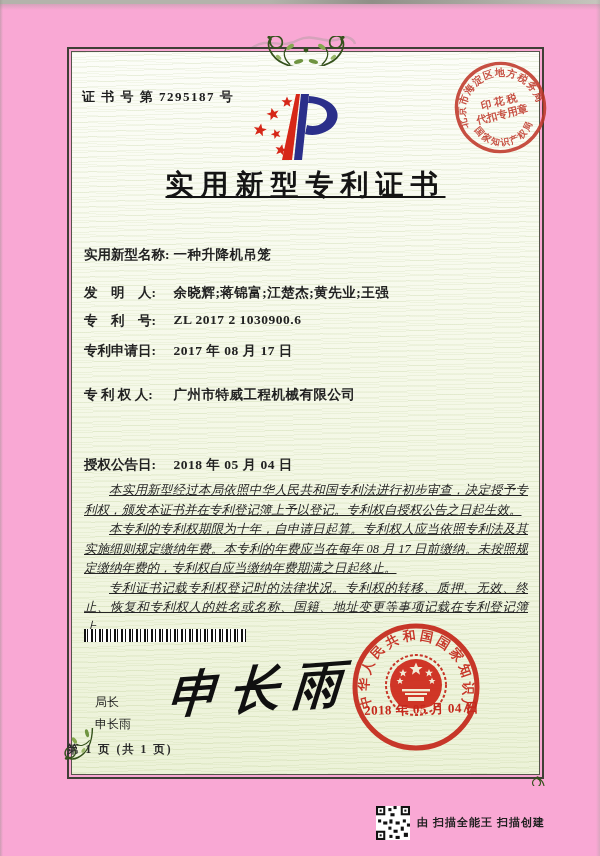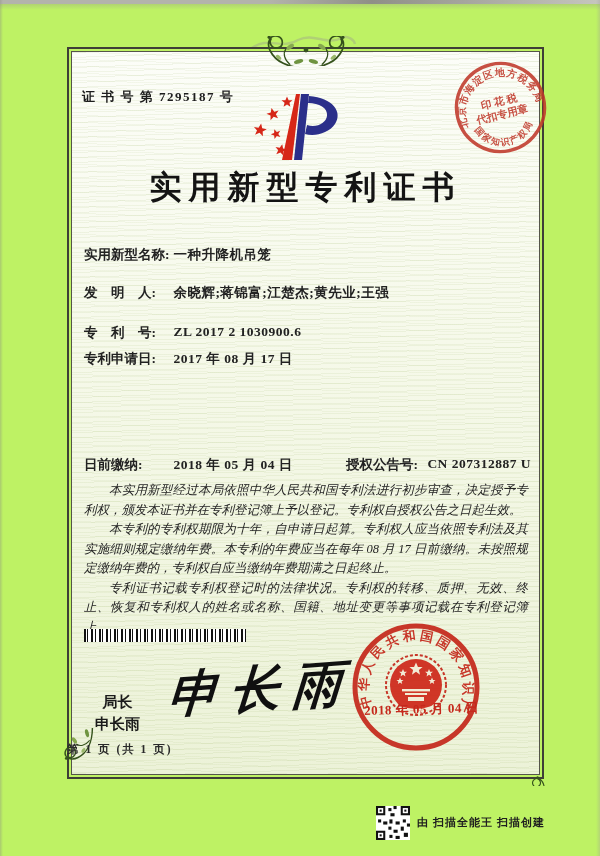--- a/index.html
+++ b/index.html
@@ -1,19 +1,19 @@
 <!DOCTYPE html>
 <html><head>
 <meta charset="utf-8">
 <style>
   * { margin:0; padding:0; box-sizing:border-box; }
   html,body { background:#ffffff; }
   #page {
     position:relative; width:600px; height:856px; overflow:hidden;
-    background:#bef264;
+    background:#f9a8d4;
     font-family:"Liberation Serif","DejaVu Serif",serif;
     color:#1d1d1d;
   }
   
   .scan-top { position:absolute; left:0; top:0; width:100%; height:4px;
     background:linear-gradient(90deg,#b3b3ab 0 45%,#8f8f87 62%,#c6c6be 100%); }
   .scan-top2 { position:absolute; left:0; top:4px; width:100%; height:6px;
     background:linear-gradient(180deg,rgba(150,150,140,.35),rgba(150,150,140,0)); }
   .scan-left { position:absolute; left:0; top:0; width:3px; height:100%;
     background:linear-gradient(90deg,rgba(140,140,130,.4),rgba(140,140,130,0)); }
@@ -27,41 +27,41 @@
     border:1px solid #54544a;
     background:
       repeating-linear-gradient(178deg, rgba(140,170,80,0.10) 0 1px, transparent 1px 5px),
       repeating-linear-gradient(2deg, rgba(140,170,80,0.08) 0 1px, transparent 1px 7px),
       linear-gradient(180deg,#fcfdf8 0%,#f6f9ea 40%,#ecf2d8 100%);
   }
 
   .abs { position:absolute; }
   .cert-number { left:82px; top:88px; font-size:13px; font-weight:700; letter-spacing:1.5px; }
   .title { left:67px; top:166px; width:477px; text-align:center;
-    font-size:32px; font-weight:700; letter-spacing:7px; color:#141414; }
+    font-size:28px; font-weight:700; letter-spacing:7px; color:#141414;text-decoration:underline; }
 
   
   .field-row { left:84px; width:452px; font-size:13.5px; font-weight:700; color:#222; }
   .flabel { display:inline-block; width:86px; vertical-align:top; }
   .fvalue { display:inline-block; vertical-align:top; max-width:360px; letter-spacing:.5px; }
-  .r1 { top:246px; } .r2 { top:284px; } .r3 { top:324px; }
-  .r4 { top:350px; } .r5 { top:386px; } .r6 { top:420px; } .r7 { top:456px; }
+  .r1 { top:246px; } .r2 { top:284px; } .r3 { top:312px; }
+  .r4 { top:342px; } .r5 { top:386px; } .r6 { top:420px; } .r7 { top:456px; }
   .grant2 { position:absolute; left:262px; top:0; white-space:nowrap; }
   .grant2 .flabel { width:auto; margin-right:6px; }
 
   
   .paras { left:84px; top:481px; width:444px; font-size:12.5px; line-height:19.5px;
     font-style:italic; text-align:justify; color:#242424; font-weight:500; }
-  .paras p { text-indent:2em; margin:0; }
+  .paras p { text-indent:2em; margin:0;text-decoration:underline; }
 
   
   .barcode { left:84px; top:629px; width:162px; height:13px; background:
     repeating-linear-gradient(90deg,#101010 0 2px,#fff 2px 3px,#101010 3px 4px,#fff 4px 7px,#101010 7px 9px,#fff 9px 11px,#101010 11px 12px,#fff 12px 15px); }
 
-  .director { left:95px; top:691px; font-size:15px; font-weight:700; line-height:22px; color:#1b1b1b;text-align:center; }
+  .director { left:95px; top:691px; font-size:12px; font-weight:400; line-height:22px; color:#1b1b1b; }
   .signature { left:168px; top:656px; font-size:50px; font-weight:700; color:#101010;
     letter-spacing:12px; transform:rotate(-4deg) skewX(-8deg); font-style:italic; }
 
   
   .seal { left:350px; top:621px; width:132px; height:132px; opacity:.93; }
   .seal-date { left:364px; top:700px; width:150px; color:#c5291c; font-size:13px;
     font-weight:700; letter-spacing:.5px; transform:rotate(-1.5deg); }
 
   .page-footer { left:67px; top:742px; width:460px; text-align:left; font-size:11.5px; font-weight:700; letter-spacing:2px; color:#2a2a2a; }
 
@@ -179,27 +179,27 @@
     <span class="fvalue">余晓辉;蒋锦富;江楚杰;黄先业;王强</span>
   </div>
   <div class="abs field-row r3">
     <span class="flabel">专　利　号:</span>
     <span class="fvalue">ZL 2017 2 1030900.6</span>
   </div>
   <div class="abs field-row r4">
     <span class="flabel">专利申请日:</span>
     <span class="fvalue">2017 年 08 月 17 日</span>
   </div>
+  <div class="abs field-row r5">
+    <span class="flabel">专 利 权 人:</span>
+    <span class="fvalue">广州市特威工程机械有限公司</span>
+  </div>
   <div class="abs field-row r7">
-    <span class="flabel">日前缴纳:</span>
+    <span class="flabel">授权公告日:</span>
     <span class="fvalue">2018 年 05 月 04 日</span>
-    <span class="grant2">
-      <span class="flabel">授权公告号:</span>
-      <span class="fvalue">CN 207312887 U</span>
-    </span>
   </div>
 
   <div class="abs paras">
     <p>本实用新型经过本局依照中华人民共和国专利法进行初步审查，决定授予专利权，颁发本证书并在专利登记簿上予以登记。专利权自授权公告之日起生效。</p>
     <p>本专利的专利权期限为十年，自申请日起算。专利权人应当依照专利法及其实施细则规定缴纳年费。本专利的年费应当在每年 08 月 17 日前缴纳。未按照规定缴纳年费的，专利权自应当缴纳年费期满之日起终止。</p>
     <p>专利证书记载专利权登记时的法律状况。专利权的转移、质押、无效、终止、恢复和专利权人的姓名或名称、国籍、地址变更等事项记载在专利登记簿上。</p>
   </div>
 
   <div class="abs barcode"></div>
 

